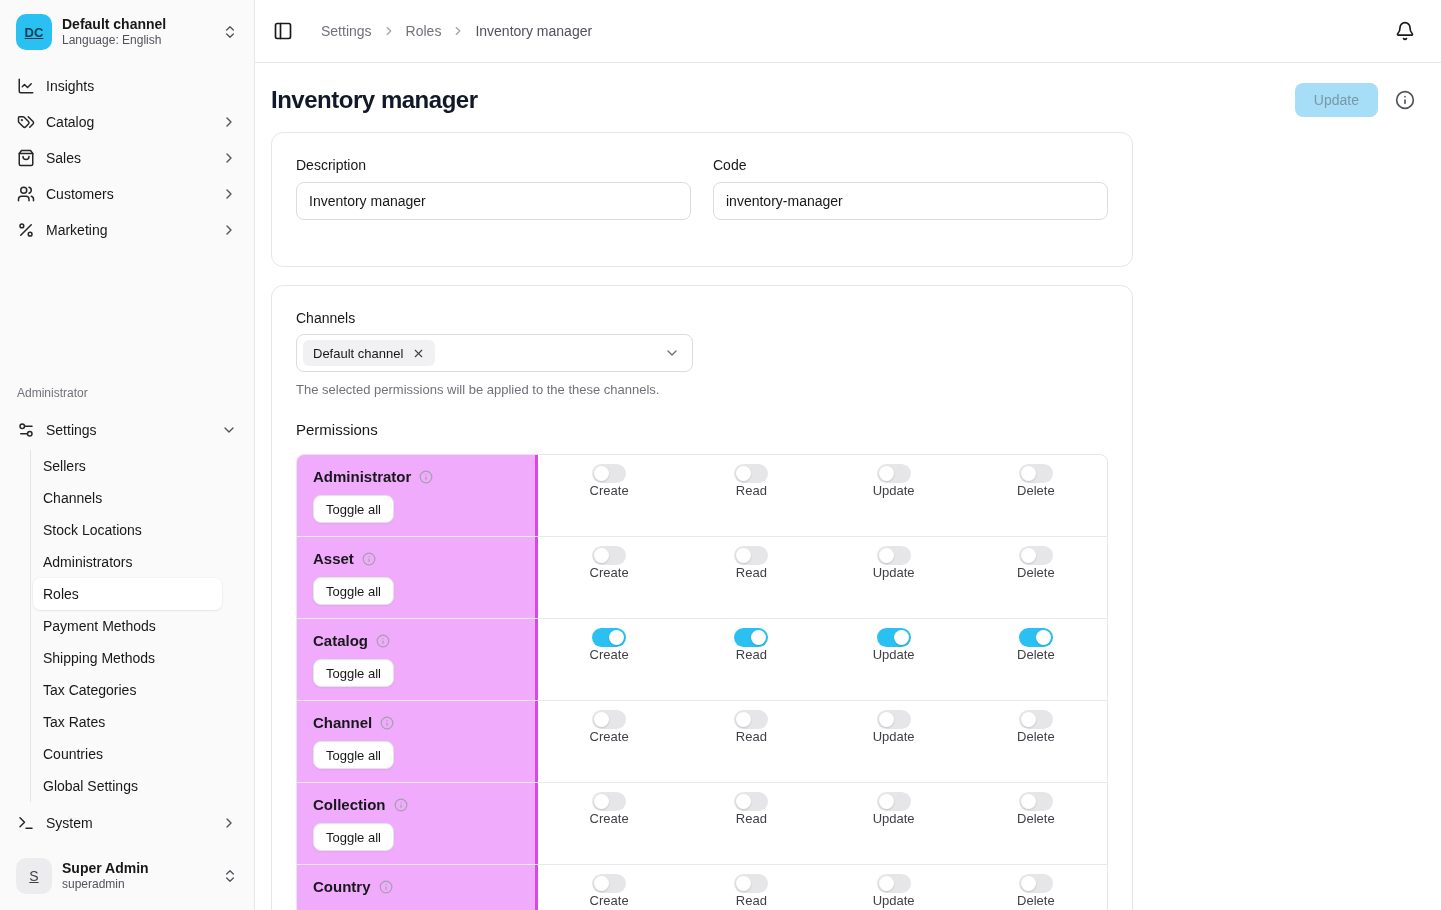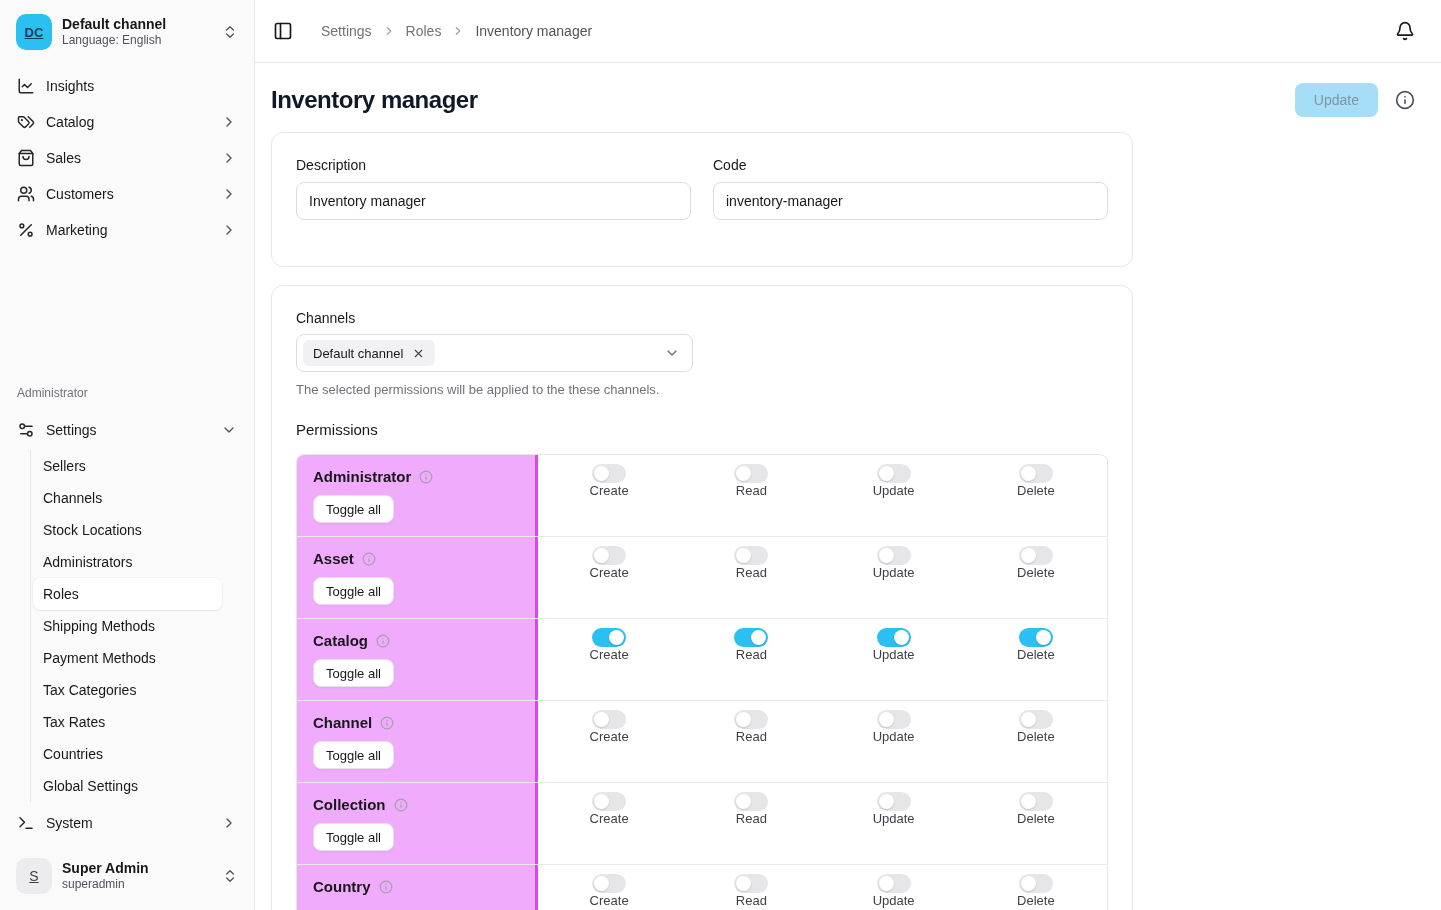--- a/index.html
+++ b/index.html
@@ -198,22 +198,22 @@
               <path d="m6 9 6 6 6-6"></path>
             </svg>
           </span>
       </div>
       <div class="sub-list" id="settings-sub-list">
           <div class="sub-item">Sellers</div>
           <div class="sub-item">Channels</div>
           <div class="sub-item">Stock Locations</div>
           <div class="sub-item">Administrators</div>
           <div class="sub-item active">Roles</div>
+          <div class="sub-item">Payment Methods</div>
           <div class="sub-item">Shipping Methods</div>
-          <div class="sub-item">Payment Methods</div>
           <div class="sub-item">Tax Categories</div>
           <div class="sub-item">Tax Rates</div>
           <div class="sub-item">Countries</div>
           <div class="sub-item">Global Settings</div>
         </div>
       <div class="nav-item">
         <span class="icon ic">
             <svg width="18" height="18" viewBox="0 0 24 24" fill="none" stroke="currentColor" stroke-width="2" stroke-linecap="round" stroke-linejoin="round">
               <polyline points="4 17 10 11 4 5"></polyline>
               <line x1="12" x2="20" y1="19" y2="19"></line>

